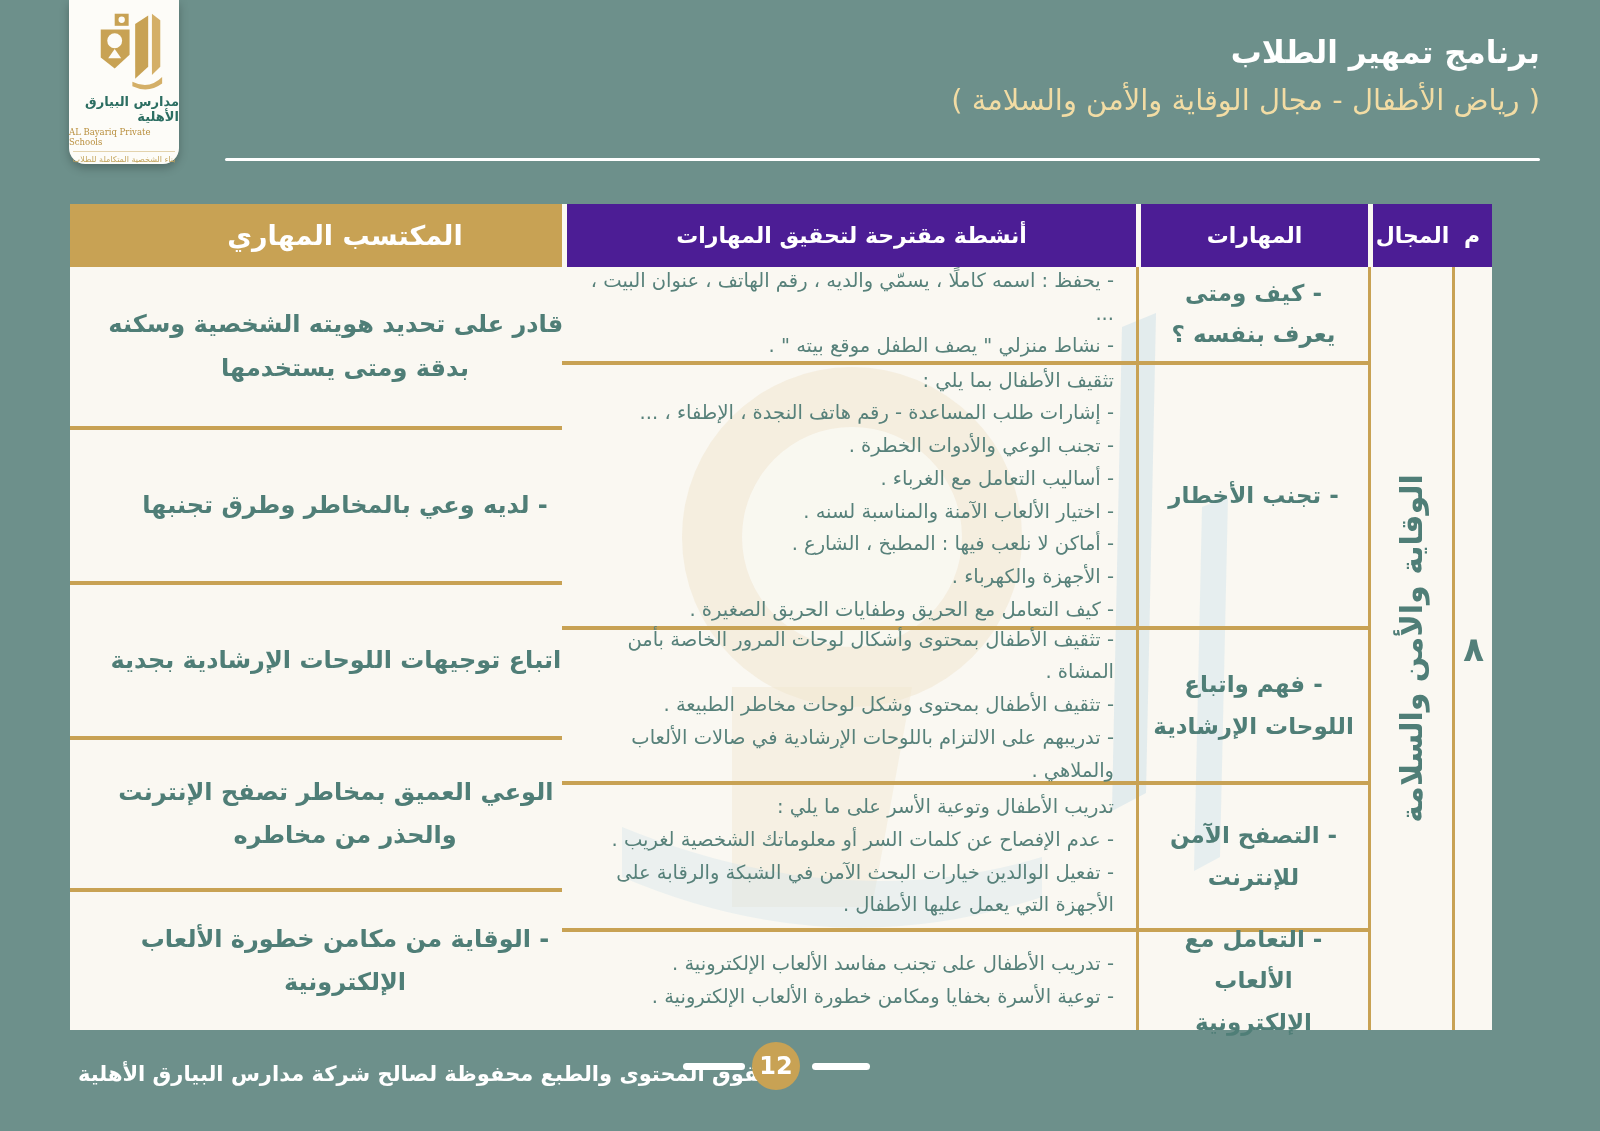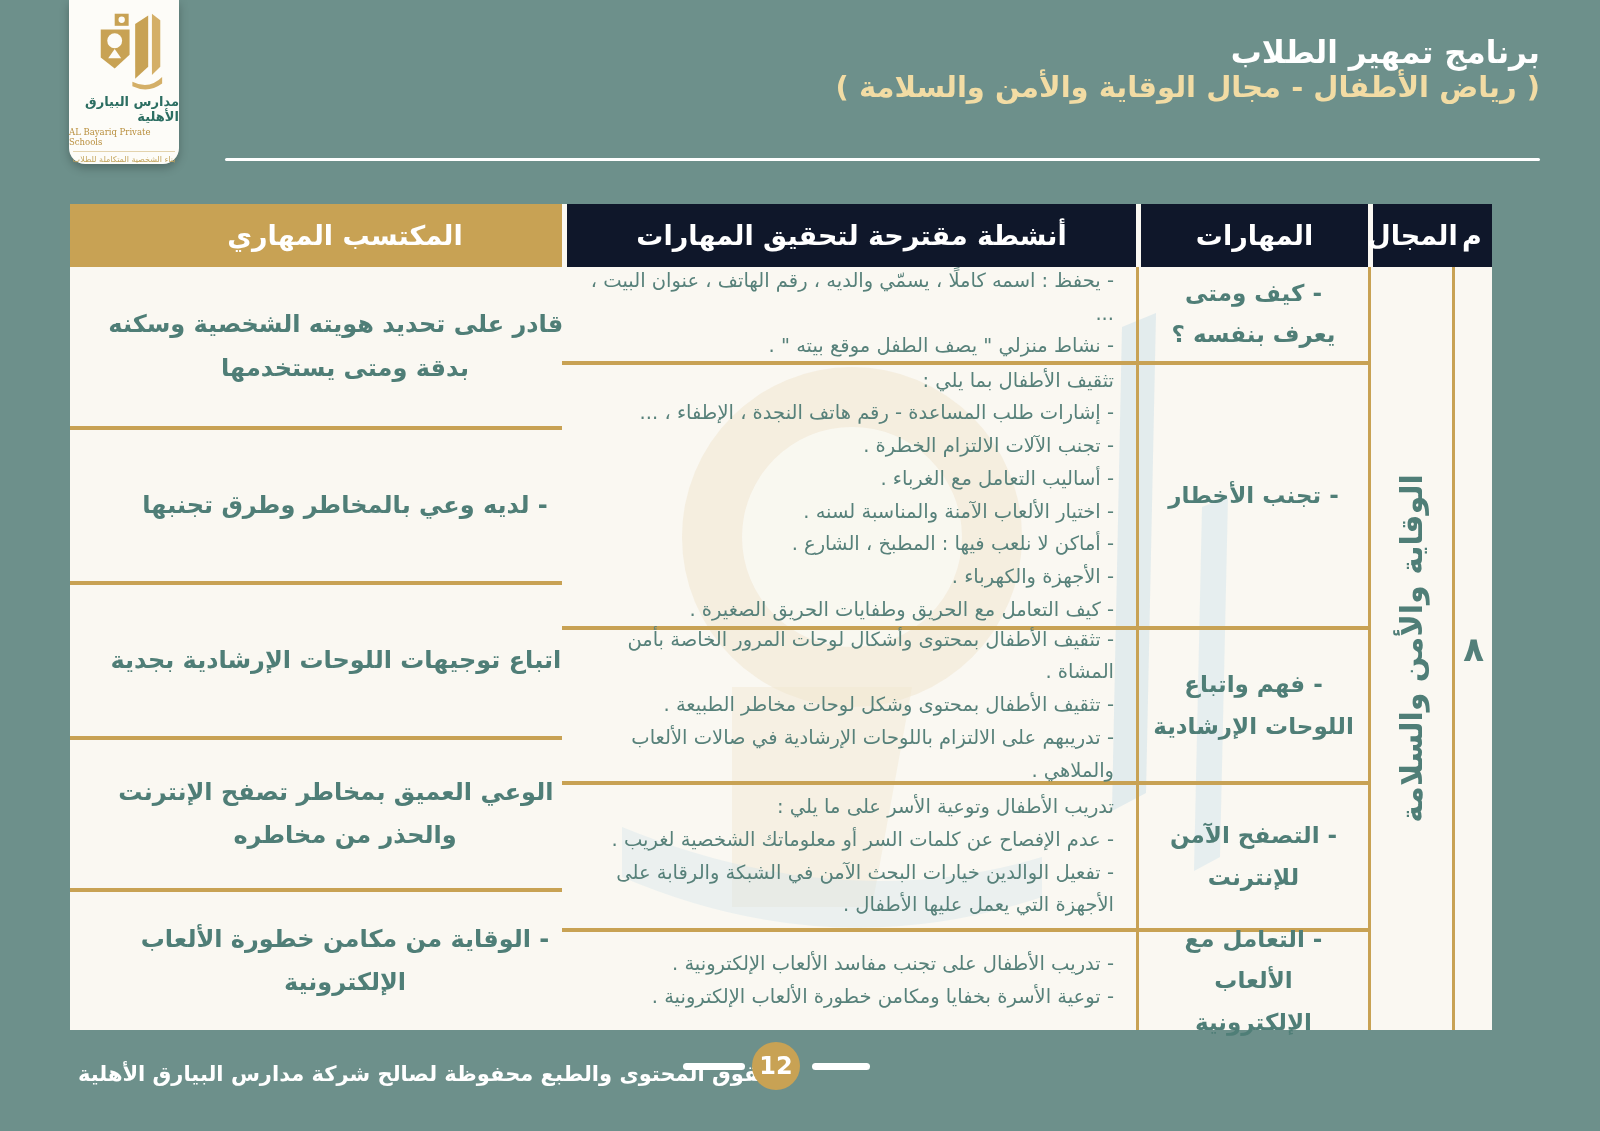--- a/index.html
+++ b/index.html
@@ -14,21 +14,21 @@
     position:absolute; left:69px; top:0; width:110px; height:164px;
     background:#fdfcf8; border-radius:0 0 16px 16px;
     box-shadow:0 4px 10px rgba(0,0,0,.25);
     display:flex; flex-direction:column; align-items:center; padding-top:10px;
   }
   .logo-ar { font-size:13px; font-weight:bold; color:#2c6e62; margin-top:4px; direction:rtl; }
   .logo-en { font-size:8.5px; color:#b98f3e; font-family:"DejaVu Serif", serif; margin-top:3px; }
   .logo-tag { font-size:8px; color:#c3a45c; margin-top:4px; direction:rtl; border-top:1px solid #e3d3ae; padding-top:3px; }
   .titles { position:absolute; right:60px; top:34px; text-align:right; direction:rtl; }
   .title { font-size:31px; font-weight:bold; color:#ffffff; }
-  .subtitle { font-size:29px; font-weight:bold; color:#f2dca4; }
+  .subtitle { font-size:29px; font-weight:normal; color:#f2dca4; margin-top:13px; }
   .header-rule { position:absolute; left:225px; top:158px; width:1315px; height:3px; background:#ffffff; border-radius:2px; }
 
   
   .left-table { position:absolute; left:70px; top:204px; width:550px; height:826px; }
   .lt-header {
     height:63px; background:#c8a254; color:#fff; font-size:27px; font-weight:bold;
     display:flex; align-items:center; justify-content:center; direction:rtl;
   }
   .lt-body { height:763px; background:#faf8f2; display:flex; flex-direction:column; }
   .lt-row {
@@ -43,21 +43,21 @@
   .right-table {
     position:absolute; left:562px; top:204px; width:930px; height:826px;
     display:grid; direction:rtl;
     grid-template-columns:40px 84px 232px 574px;
     grid-template-rows:63px 98px 265px 155px 147px 98px;
     background:#faf8f2;
   }
   .watermark { position:absolute; left:0; top:63px; width:930px; height:763px; z-index:0; pointer-events:none; }
   .cell { position:relative; z-index:1; }
   .th {
-    background:#0f172a; color:#fff; font-size:27px; font-weight:bold;
+    background:#4c1d95; color:#fff; font-size:22px; font-weight:bold;
     display:flex; align-items:center; justify-content:center; direction:rtl;
   }
   .th.gap { border-left:5px solid #faf8f2; }
   .gr1{grid-row:1}.gr2{grid-row:2}.gr3{grid-row:3}.gr4{grid-row:4}.gr5{grid-row:5}.gr6{grid-row:6}
   .gc1{grid-column:1}.gc2{grid-column:2}.gc3{grid-column:3}.gc4{grid-column:4}
   .span-rows { grid-row:2 / 7; }
   .bl { border-left:3px solid #c8a254; }
   .bb { border-bottom:4px solid #c8a254; }
   .m-value {
     display:flex; align-items:center; justify-content:center;
@@ -153,21 +153,21 @@
     <div class="cell skill-cell gr2 gc3 bl bb">- كيف ومتى يعرف بنفسه ؟</div>
     <div class="cell acts-cell gr2 gc4 bb">
       <div>- يحفظ : اسمه كاملًا ، يسمّي والديه ، رقم الهاتف ، عنوان البيت ، ...</div>
       <div>- نشاط منزلي " يصف الطفل موقع بيته " .</div>
     </div>
 
     <div class="cell skill-cell gr3 gc3 bl bb">- تجنب الأخطار</div>
     <div class="cell acts-cell gr3 gc4 bb">
       <div>تثقيف الأطفال بما يلي :</div>
       <div>- إشارات طلب المساعدة - رقم هاتف النجدة ، الإطفاء ، ...</div>
-      <div>- تجنب الآلات الالتزام الخطرة .</div>
+      <div>- تجنب الوعي والأدوات الخطرة .</div>
       <div>- أساليب التعامل مع الغرباء .</div>
       <div>- اختيار الألعاب الآمنة والمناسبة لسنه .</div>
       <div>- أماكن لا نلعب فيها : المطبخ ، الشارع .</div>
       <div>- الأجهزة والكهرباء .</div>
       <div>- كيف التعامل مع الحريق وطفايات الحريق الصغيرة .</div>
     </div>
 
     <div class="cell skill-cell gr4 gc3 bl bb">- فهم واتباع اللوحات الإرشادية</div>
     <div class="cell acts-cell gr4 gc4 bb">
       <div>- تثقيف الأطفال بمحتوى وأشكال لوحات المرور الخاصة بأمن المشاة .</div>

